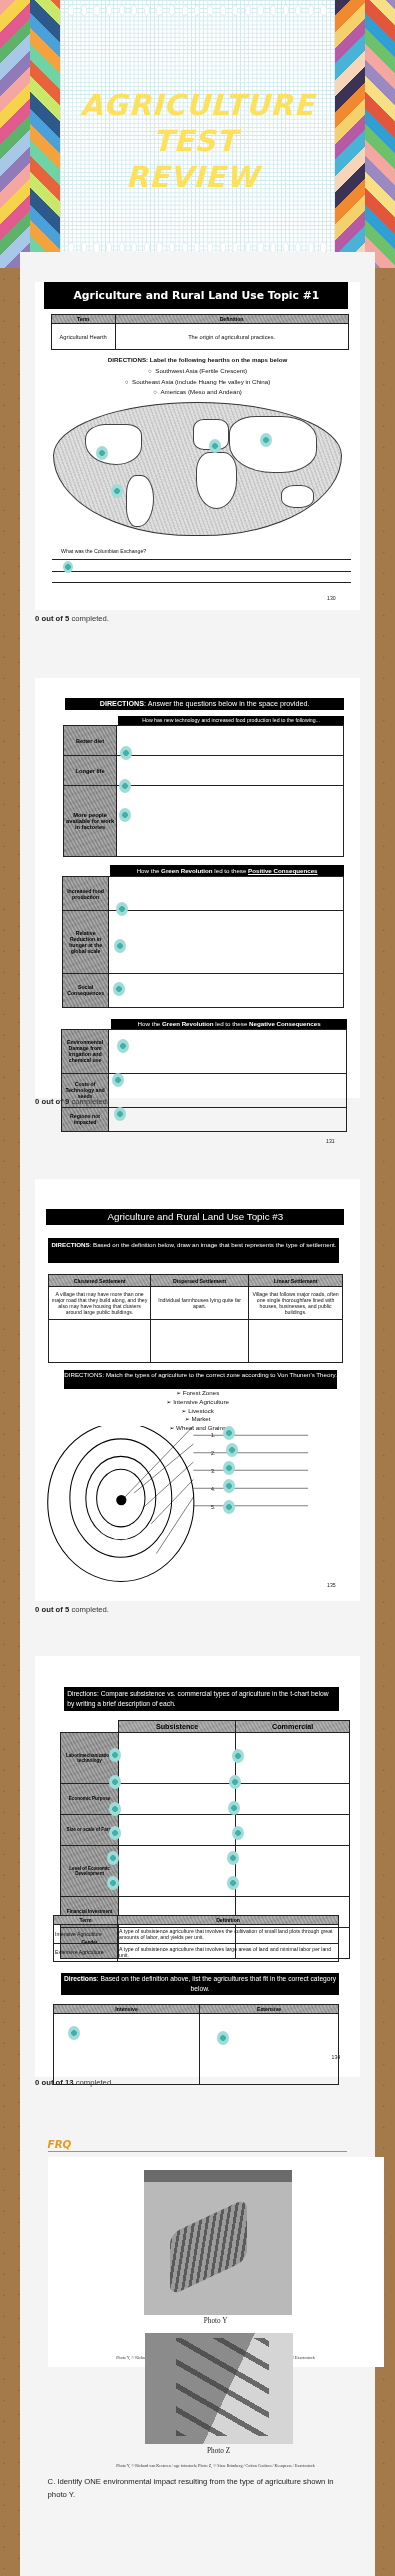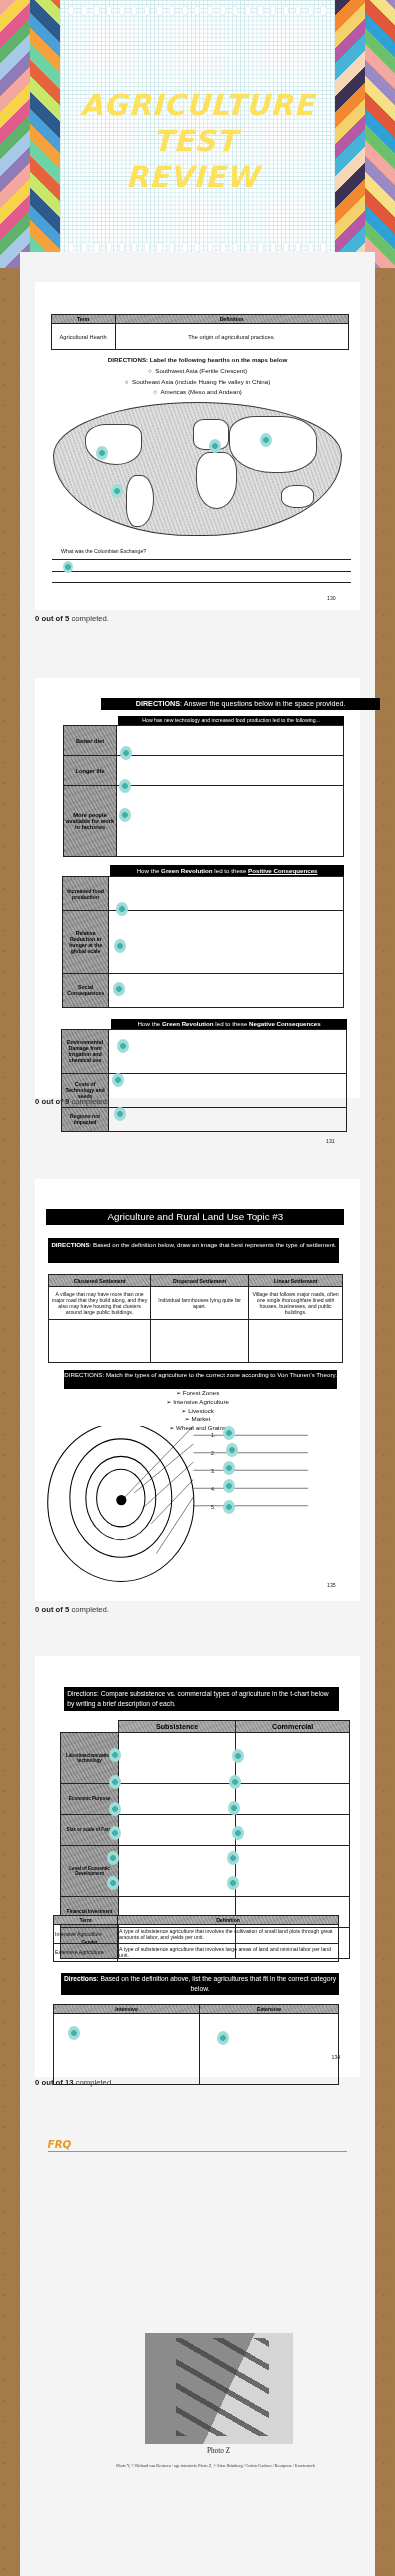--- a/index.html
+++ b/index.html
@@ -109,20 +109,21 @@
     </div>
   </div>
   <div class="chev r1"></div>
   <div class="chev r2"></div>
 </div>
 
 <div class="card">
 
   <div class="ws" style="top:30px;height:328px;">
     <div class="ws-inner">
+      <div class="bar-black" style="left:9.3px;top:0;width:304px;height:27px;font-size:10.8px;line-height:27px;font-family:'DejaVu Sans',sans-serif;">Agriculture and Rural Land Use Topic #1</div>
       <table class="g" style="left:15.5px;top:32px;width:298px;height:36px;">
         <tbody>
             <tr style="height:9.3px;">
           <th class="hdr" style="width:64px;">Term</th>
           <th class="hdr">Definition</th>
         </tr>
         <tr>
           <td style="font-size:5.7px;">Agricultural Hearth</td>
           <td style="font-size:5.7px;">The origin of agricultural practices.</td>
         </tr>
@@ -151,21 +152,21 @@
       <div class="line" style="left:16.5px;top:289px;width:299px;"></div>
       <div class="line" style="left:16.5px;top:300px;width:299px;"></div>
       <div class="dot" style="left:28px;top:279px;width:10.3px;height:12.4px;"></div>
       <div class="pgnum" style="left:292px;top:313px;">130</div>
     </div>
   </div>
   <div class="completed" style="top:362px;"><b>0 out of 5</b><span> completed.</span></div>
 
   <div class="ws" style="top:426px;height:420px;">
     <div class="ws-inner">
-      <div class="bar-black" style="left:30px;top:19.6px;width:279px;height:12.4px;font-size:7.2px;line-height:12.4px;font-weight:normal;margin-left:36px;"><b>DIRECTIONS</b><span>:  Answer the questions below in the space provided.</span></div>
+      <div class="bar-black" style="left:30px;top:19.6px;width:279px;height:12.4px;font-size:7.2px;line-height:12.4px;font-weight:normal;"><b>DIRECTIONS</b><span>:  Answer the questions below in the space provided.</span></div>
       <div class="bar-black" style="left:83px;top:38px;width:226px;height:8.8px;font-size:5.2px;line-height:8.8px;font-weight:normal;">How has new technology and increased food production led to the following...</div>
       <table class="g" style="left:28px;top:47px;width:281px;height:132px;">
         <tbody>
             <tr>
               <td class="sidecell" style="width:53px;font-size:5.7px;">Better diet</td>
               <td></td>
             </tr>
         <tr>
               <td class="sidecell" style="font-size:5.7px;">Longer life</td>
               <td></td>
@@ -379,25 +380,36 @@
         </table>
       <div class="dot" style="left:33px;top:370px;"></div>
       <div class="dot" style="left:182px;top:375px;"></div>
     </div>
   </div>
   <div class="pgnum" style="left:312px;top:1802px;">134</div>
   <div class="completed" style="top:1826px;"><b>0 out of 13</b><span> completed.</span></div>
 
   <div class="frq-title">FRQ</div>
   <div class="frq-rule"></div>
+  <div class="frq-img">
+    <div class="photo photo-y">
+      <div style="position:absolute;left:26px;top:46px;width:77px;height:62px;background:repeating-linear-gradient(100deg,#5a5a5a 0 3.1px,#9a9a9a 3.1px 7.2px);transform:skewY(-25deg);border-radius:10.3px;"></div>
+    </div>
+    <div class="caption" style="top:160px;">Photo Y</div>
+    <div class="photo" style="top:171px;height:0;"></div>
+    <div class="photo" style="left:96px;top:0;height:0;"></div>
+    <div class="credit" style="top:198px;">Photo Y, © Richard van Kesteren / age fotostock; Photo Z, © Sisse Brimberg / Cotton Coulson / Keenpress / Exactostock</div>
+    <div class="caption" style="top:181px;">Photo Z</div>
+  </div>
 
   <div style="position:absolute;left:125px;top:2081px;width:148px;height:111px;background:linear-gradient(115deg,#8b8b8b 0 55%,#d5d5d5 55% 100%);">
     <div style="position:absolute;left:31px;top:5.2px;width:93px;height:98px;background:repeating-linear-gradient(30deg,#3a3a3a 0 5.2px,transparent 5.2px 20.6px);opacity:.7;"></div>
   </div>
   <div style="position:absolute;left:125px;top:2195px;width:148px;" class="caption">Photo Z</div>
   <div class="credit" style="position:absolute;left:28px;width:336px;top:2211px;">Photo Y, © Richard van Kesteren / age fotostock; Photo Z, © Sisse Brimberg / Cotton Coulson / Keenpress / Exactostock</div>
 
   <div class="q-text" style="top:2223px;">
+    <p style="margin-bottom:5.2px;width:289px;">C. Identify ONE environmental impact resulting from the type of agriculture shown in photo Y.</p>
 
   </div>
 
 </div>
 
 
 </body></html>

